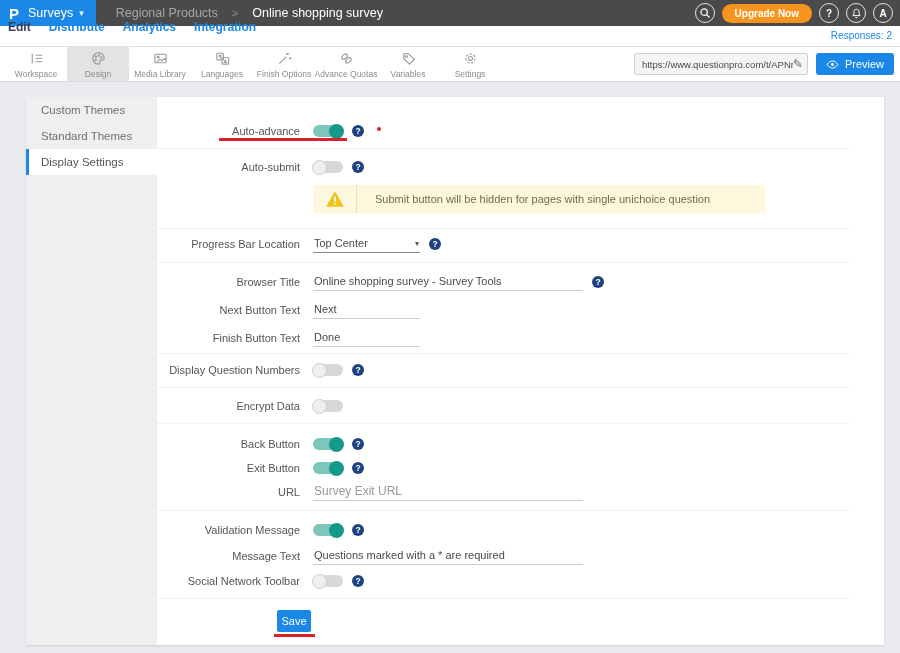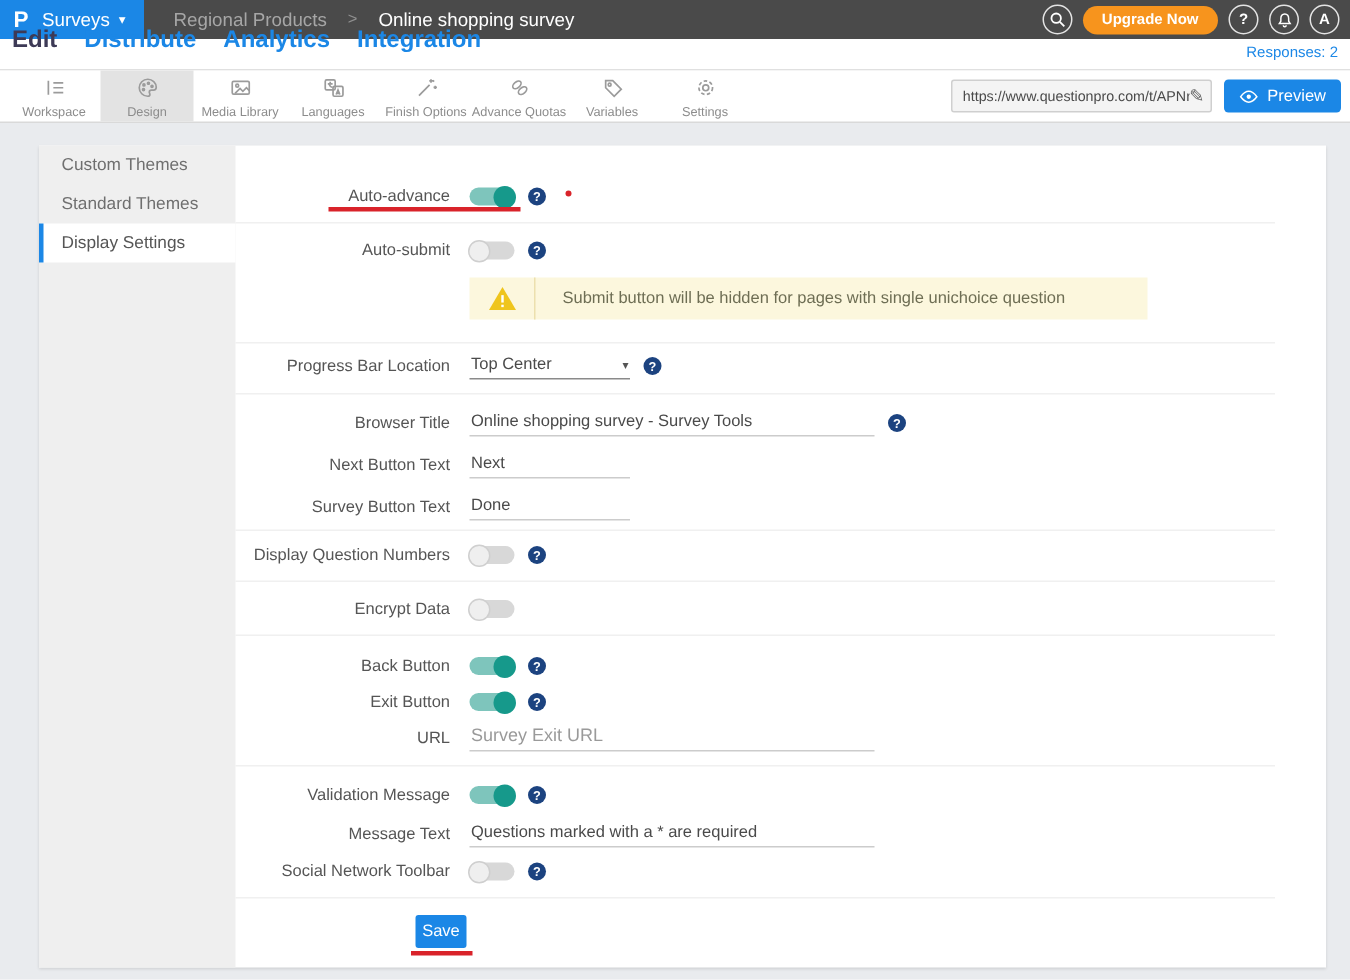--- a/index.html
+++ b/index.html
@@ -15,21 +15,21 @@
   .crumbs { display:flex; align-items:center; gap:14px; margin-left:20px; }
   .crumb-folder { color:#a6a6a6; font-size:12.5px; }
   .crumb-sep { color:#8f8f8f; font-size:11px; }
   .crumb-survey { color:#ffffff; font-size:12.5px; }
   .hdr-right { position:absolute; right:7px; top:3px; display:flex; align-items:center; gap:7px; }
   .circle-btn { width:20px; height:20px; border:1px solid rgba(255,255,255,.85); border-radius:50%; display:flex; align-items:center; justify-content:center; color:#fff; font-size:10px; font-weight:bold; }
   .upgrade { height:19px; background:#f7941d; border:none; border-radius:10px; color:#fff; font-size:10px; font-weight:bold; padding:0 13px; font-family:"Liberation Sans",sans-serif; }
 
   
   .nav { position:absolute; left:0; top:26px; width:900px; height:21px; background:#fff; border-bottom:1px solid #e0e0e0; display:flex; align-items:center; padding-left:8px; gap:18px; }
-  .nav-tab { font-size:16px; font-weight:bold; color:#1b87e6; padding-bottom:18px; }
+  .nav-tab { font-size:12px; font-weight:bold; color:#1b87e6; padding-bottom:18px; }
   .nav-tab.active { color:#3d3a56; border-bottom:1px solid #4a4a68; }
   .responses { position:absolute; right:8px; top:4px; color:#1b87e6; font-size:10px; }
 
   
   .toolbar { position:absolute; left:0; top:47px; width:900px; height:35px; background:#fff; border-bottom:1px solid #d9d9d9; display:flex; padding-left:5px; }
   .tool-item { width:62px; height:100%; display:flex; flex-direction:column; align-items:center; justify-content:center; gap:2px; }
   .tool-item.active { background:#e3e3e3; }
   .tool-item svg { stroke:#9b9b9b; fill:none; stroke-width:1.2; }
   .tool-label { font-size:8.5px; color:#8c8c8c; white-space:nowrap; }
   .tb-right { position:absolute; right:6px; top:6px; display:flex; align-items:center; gap:8px; }
@@ -258,21 +258,21 @@
     </div>
 
     <div class="row" style="top:201px">
       <span class="lbl">Next Button Text</span>
       <span class="ctl">
         <input class="u-input w-narrow" value="Next" style="">
       </span>
     </div>
 
     <div class="row" style="top:229px">
-      <span class="lbl">Survey Button Text</span>
+      <span class="lbl">Finish Button Text</span>
       <span class="ctl">
         <input class="u-input w-narrow" value="Done" style="">
       </span>
     </div>
     <div class="sep" style="top:256px"></div>
 
     <div class="row" style="top:261px">
       <span class="lbl">Display Question Numbers</span>
       <span class="ctl">
         <span class="toggle off">

